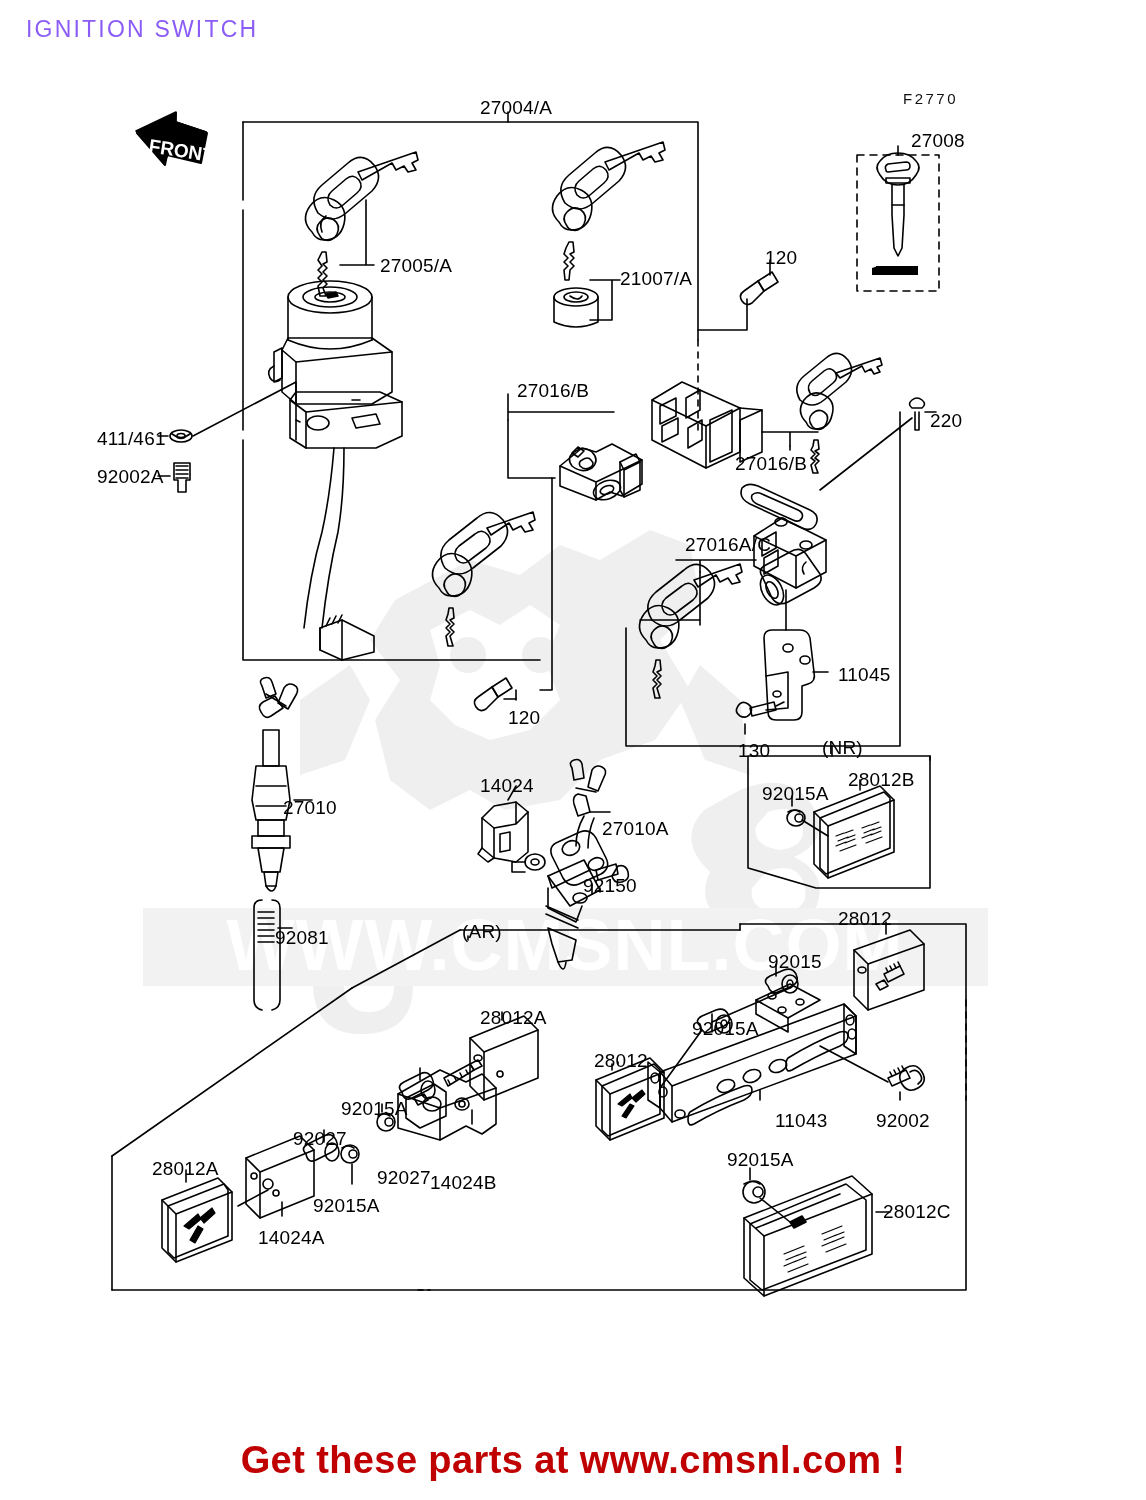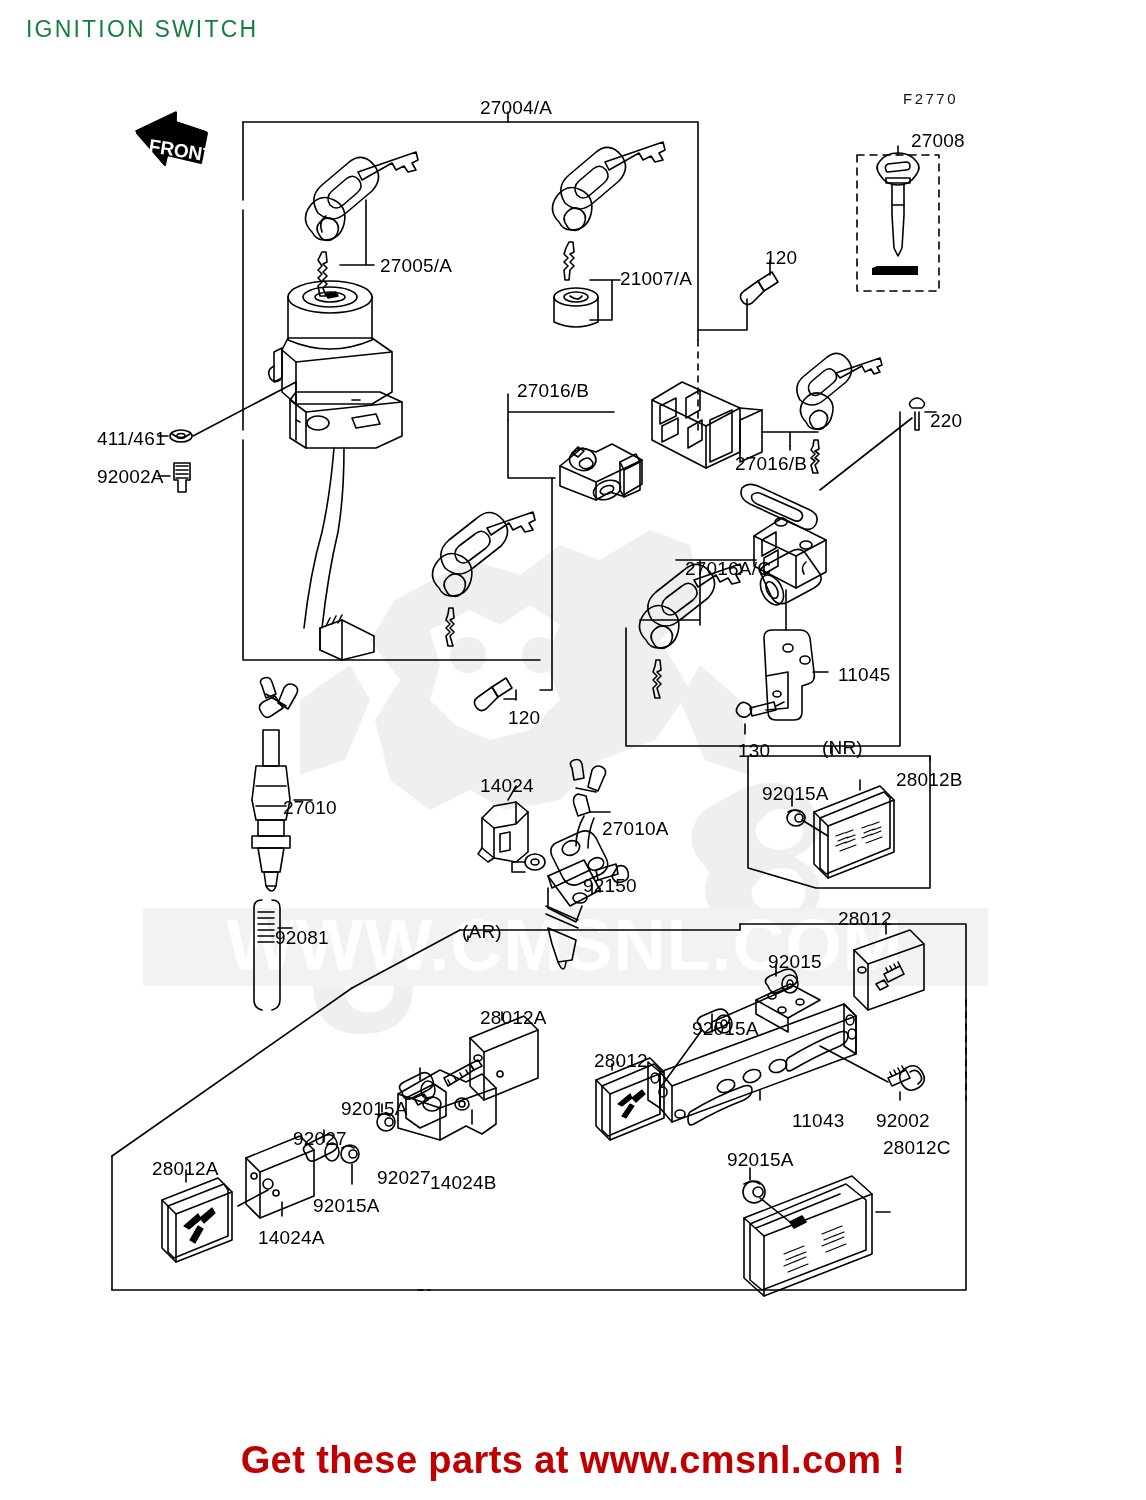--- a/index.html
+++ b/index.html
@@ -3,21 +3,21 @@
 <meta charset="utf-8">
 <style>
   html,body{margin:0;padding:0;background:#fff;}
   body{width:1146px;height:1500px;position:relative;
        font-family:"Liberation Sans","DejaVu Sans",sans-serif;
        -webkit-font-smoothing:antialiased;overflow:hidden;}
   #page{position:relative;width:1146px;height:1500px;background:#fff;}
 
   
   .page-title{position:absolute;left:26px;top:16px;font-size:23px;letter-spacing:2.2px;
-              color:#15803d;font-weight:400;white-space:nowrap;}
+              color:#8b5cf6;font-weight:400;white-space:nowrap;}
 
   
   .fig-code{position:absolute;font-size:15px;letter-spacing:2.5px;color:#111;white-space:nowrap;}
 
   
   .lbl{position:absolute;font-size:19px;color:#000;white-space:nowrap;letter-spacing:0.2px;}
 
   
   .footer{position:absolute;left:0;right:0;bottom:18px;text-align:center;
           color:#c00000;font-size:38px;font-weight:700;letter-spacing:0.4px;}
@@ -587,45 +587,45 @@
       <div class="lbl" style="left: 480px; top: 97px;">27004/A</div>
       <div class="lbl" style="left: 380px; top: 255px;">27005/A</div>
       <div class="lbl" style="left: 620px; top: 268px;">21007/A</div>
       <div class="lbl" style="left: 765px; top: 247px;">120</div>
       <div class="lbl" style="left: 875px; top: 130px; margin-left: 36px;">27008</div>
       <div class="lbl" style="left: 97px; top: 428px;">411/461</div>
       <div class="lbl" style="left: 97px; top: 466px;">92002A</div>
       <div class="lbl" style="left: 517px; top: 380px;">27016/B</div>
       <div class="lbl" style="left: 735px; top: 453px;">27016/B</div>
       <div class="lbl" style="left: 930px; top: 410px;">220</div>
-      <div class="lbl" style="left: 685px; top: 558px; text-align: right;">27016A/C</div>
+      <div class="lbl" style="left: 685px; top: 534px; text-align: right;">27016A/C</div>
       <div class="lbl" style="left: 838px; top: 664px;">11045</div>
       <div class="lbl" style="left: 738px; top: 740px;">130</div>
       <div class="lbl" style="left: 508px; top: 707px;">120</div>
       <div class="lbl" style="left: 283px; top: 797px;">27010</div>
       <div class="lbl" style="left: 275px; top: 927px;">92081</div>
       <div class="lbl" style="left: 480px; top: 775px;">14024</div>
       <div class="lbl" style="left: 602px; top: 818px;">27010A</div>
       <div class="lbl" style="left: 583px; top: 875px;">92150</div>
       <div class="lbl" style="left: 822px; top: 737px;">(NR)</div>
       <div class="lbl" style="left: 762px; top: 783px;">92015A</div>
-      <div class="lbl" style="left: 848px; top: 769px; margin-left: 48px;">28012B</div>
+      <div class="lbl" style="left: 848px; top: 769px;">28012B</div>
       <div class="lbl" style="left: 462px; top: 921px;">(AR)</div>
       <div class="lbl" style="left: 838px; top: 908px;">28012</div>
       <div class="lbl" style="left: 752px; top: 951px; margin-left: 16px;">92015</div>
       <div class="lbl" style="left: 692px; top: 1018px;">92015A</div>
       <div class="lbl" style="left: 480px; top: 1007px;">28012A</div>
       <div class="lbl" style="left: 594px; top: 1050px;">28012</div>
-      <div class="lbl" style="left: 775px; top: 1110px; margin-left: 17px;">11043</div>
+      <div class="lbl" style="left: 775px; top: 1110px;">11043</div>
       <div class="lbl" style="left: 876px; top: 1110px;">92002</div>
       <div class="lbl" style="left: 341px; top: 1098px;">92015A</div>
       <div class="lbl" style="left: 293px; top: 1128px;">92027</div>
       <div class="lbl" style="left: 377px; top: 1167px;">92027</div>
       <div class="lbl" style="left: 430px; top: 1172px;">14024B</div>
       <div class="lbl" style="left: 313px; top: 1195px;">92015A</div>
       <div class="lbl" style="left: 152px; top: 1158px;">28012A</div>
       <div class="lbl" style="left: 258px; top: 1227px;">14024A</div>
       <div class="lbl" style="left: 727px; top: 1149px;">92015A</div>
-      <div class="lbl" style="left: 883px; top: 1137px;">28012C</div>
+      <div class="lbl" style="left: 883px; top: 1201px;">28012C</div>
     </div>
 
   <div class="footer">Get these parts at www.cmsnl.com !</div>
 </div>
 
 </body></html>

